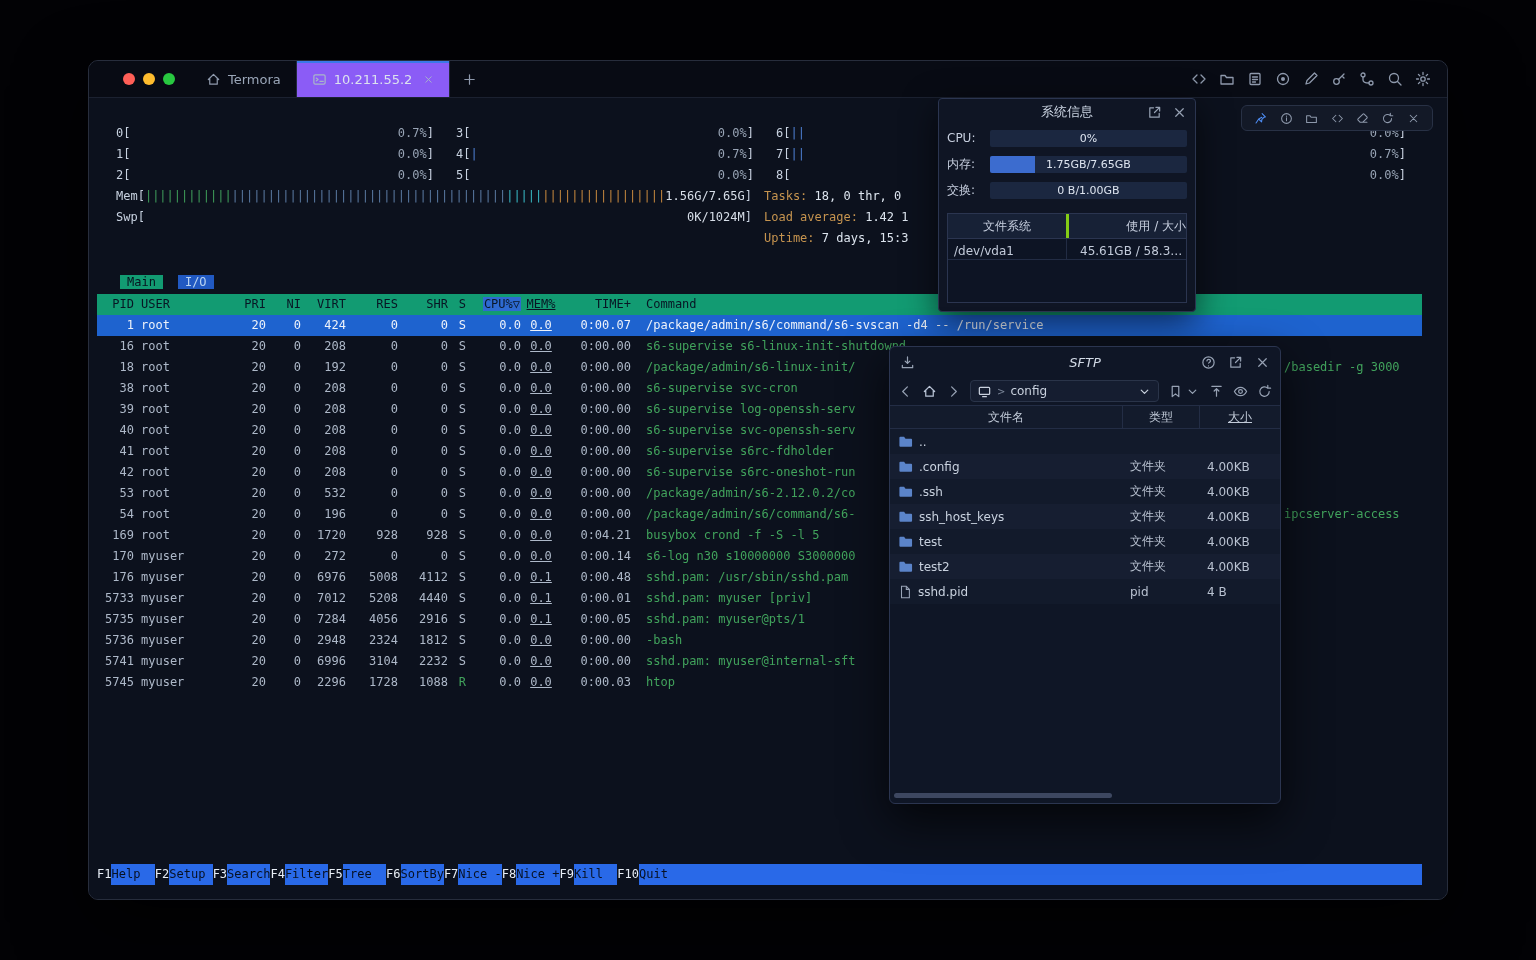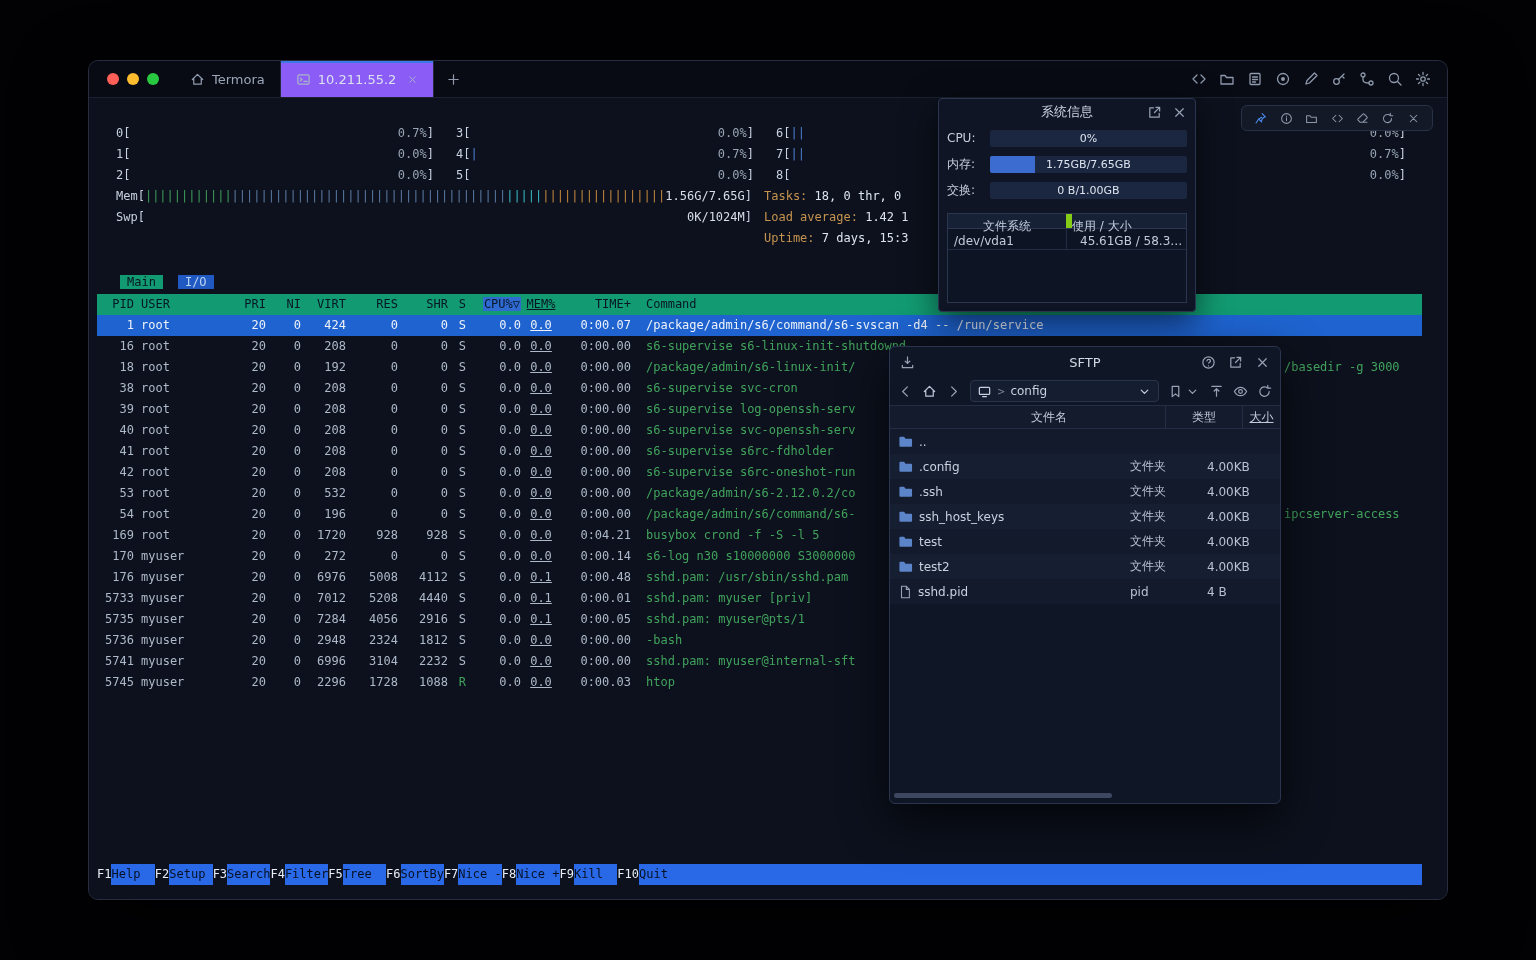--- a/index.html
+++ b/index.html
@@ -6,21 +6,21 @@
   html,body { width:1536px; height:960px; background:#020205; font-family:"DejaVu Sans","Liberation Sans",sans-serif; }
   .stage { position:relative; width:1536px; height:960px; overflow:hidden; }
 
   
   .window { position:absolute; left:88px; top:60px; width:1360px; height:840px;
             background:#0c111d; border:1px solid #272d3c; border-radius:10px;
             overflow:hidden; box-shadow:0 24px 70px rgba(0,0,0,.75); }
 
   
   .tabbar { position:absolute; left:0; top:0; right:0; height:37px; background:#080b14;
-            border-bottom:1px solid #1b2130; display:flex; align-items:center; }
+            border-bottom:1px solid #1b2130; display:flex; align-items:center;padding-left:16px; }
   .lights { display:flex; gap:8px; padding:0 16px 0 18px; }
   .light  { width:12px; height:12px; border-radius:50%; }
   .tab { display:flex; align-items:center; gap:7px; height:36px; padding:0 15px;
          color:#9aa6b8; font-size:13px; white-space:nowrap; }
   .tab.active { background:#8b5cf6; color:#dbe2ee; box-shadow:inset 0 2px 0 #3b79e8;
                 border-left:1px solid #232a3c; border-right:1px solid #232a3c;text-align:right; }
   .tab .ic, .newtab { display:flex; align-items:center; color:#8e99ac; }
   .tab.active .ic { color:#a9b6c9; }
   .tclose { margin-left:4px; }
   .newtab { margin-left:12px; }
@@ -86,51 +86,51 @@
   .pt-icons span { display:flex; }
   .metric { display:flex; align-items:center; height:26px; padding:0 8px;
             font-size:12px; color:#c6cede; }
   .metric .mlabel { width:43px; }
   .mbar  { position:relative; flex:1; height:17px; background:#1b2740; border-radius:2px; overflow:hidden; }
   .mfill { position:absolute; left:0; top:0; bottom:0; background:#3c6ccf; }
   .mtext { position:relative; display:block; text-align:center; font-size:11px;
            line-height:17px; color:#dde4ef; }
   .fs-table { position:absolute; left:8px; right:8px; top:114px; bottom:8px;
               border:1px solid #2b3550; font-size:12px; background:#0d1424; overflow:hidden; }
-  .fs-head { display:flex; height:15px; line-height:24px; background:#172136;
+  .fs-head { display:flex; height:25px; line-height:24px; background:#172136;
              color:#c6cede; border-bottom:1px solid #2b3550; }
   .fs-head .fc1 { width:118px; text-align:center; }
-  .fs-head .fc2 { flex:1; text-align:left; border-left:6px solid #84cc16; }
+  .fs-head .fc2 { flex:1; text-align:right; border-left:3px solid #84cc16; }
   .fs-row { display:flex; height:21px; line-height:24px; color:#c3cbda;
             border-bottom:1px solid #222c44; }
   .fs-row .fc1 { width:118px; padding:0 6px; }
   .fs-row .fc2 { flex:1; padding:0 13px; border-left:1px solid #222c44;
                  overflow:hidden; white-space:nowrap; }
 
   
   .sftp { position:absolute; left:800px; top:285px; width:392px; height:458px;
           background:#0f1626; border:1px solid #2b3550; border-radius:6px;
           box-shadow:0 16px 46px rgba(0,0,0,.7); overflow:hidden; }
   .s-title { height:30px; position:relative; display:flex; align-items:center;
-             justify-content:center; color:#d2dae6; font-size:13px; }
+             justify-content:center; color:#d2dae6; font-size:13px;font-style:italic; }
   .s-title .left-ic { position:absolute; left:10px; color:#97a2b4; display:flex; }
   .s-title .right-ics { position:absolute; right:10px; display:flex; gap:12px; color:#97a2b4; }
   .s-title .right-ics span { display:flex; }
   .s-toolbar { height:28px; display:flex; align-items:center; padding:0 8px; gap:9px; color:#97a2b4; }
   .s-toolbar > span { display:flex; }
   .s-toolbar .lit { color:#b9c4d6; }
   .pathbox { flex:1; height:22px; background:#151d30; border:1px solid #2a3449;
              border-radius:4px; display:flex; align-items:center; padding:0 6px;
              gap:5px; font-size:12px; color:#c9d1de; }
   .pathbox .crumb-sep { color:#7b8699; font-size:10px; }
   .pathbox .spacer { flex:1; }
   .bmgroup { display:flex; align-items:center; gap:2px; }
   .s-head { height:24px; display:flex; background:#131b2c; border-top:1px solid #232d45;
             border-bottom:1px solid #232d45; font-size:12px; color:#c2cbd9; line-height:22px; }
-  .s-head .sc-name { width:232px; text-align:center;margin-left:43px; }
+  .s-head .sc-name { width:232px; text-align:center; }
   .s-head .sc-type { width:77px; text-align:center; border-left:1px solid #232d45; }
   .s-head .sc-size { flex:1; text-align:center; border-left:1px solid #232d45;text-decoration:underline; }
   .s-rows .s-row { height:25px; display:flex; align-items:center; font-size:12px; color:#c9d2df; }
   .s-rows .s-row:nth-child(odd)  { background:#121a2b; }
   .s-rows .s-row:nth-child(even) { background:#161e31; }
   .s-row .rn { width:232px; display:flex; align-items:center; gap:6px; padding-left:8px; overflow:hidden; }
   .s-row .rt { width:77px; padding-left:8px; color:#b9c2d1; overflow:hidden; white-space:nowrap; }
   .s-row .rs { flex:1; padding-left:8px; color:#b9c2d1; }
   .s-scroll { position:absolute; left:4px; bottom:5px; width:218px; height:5px;
               background:#3d4760; border-radius:3px; }

